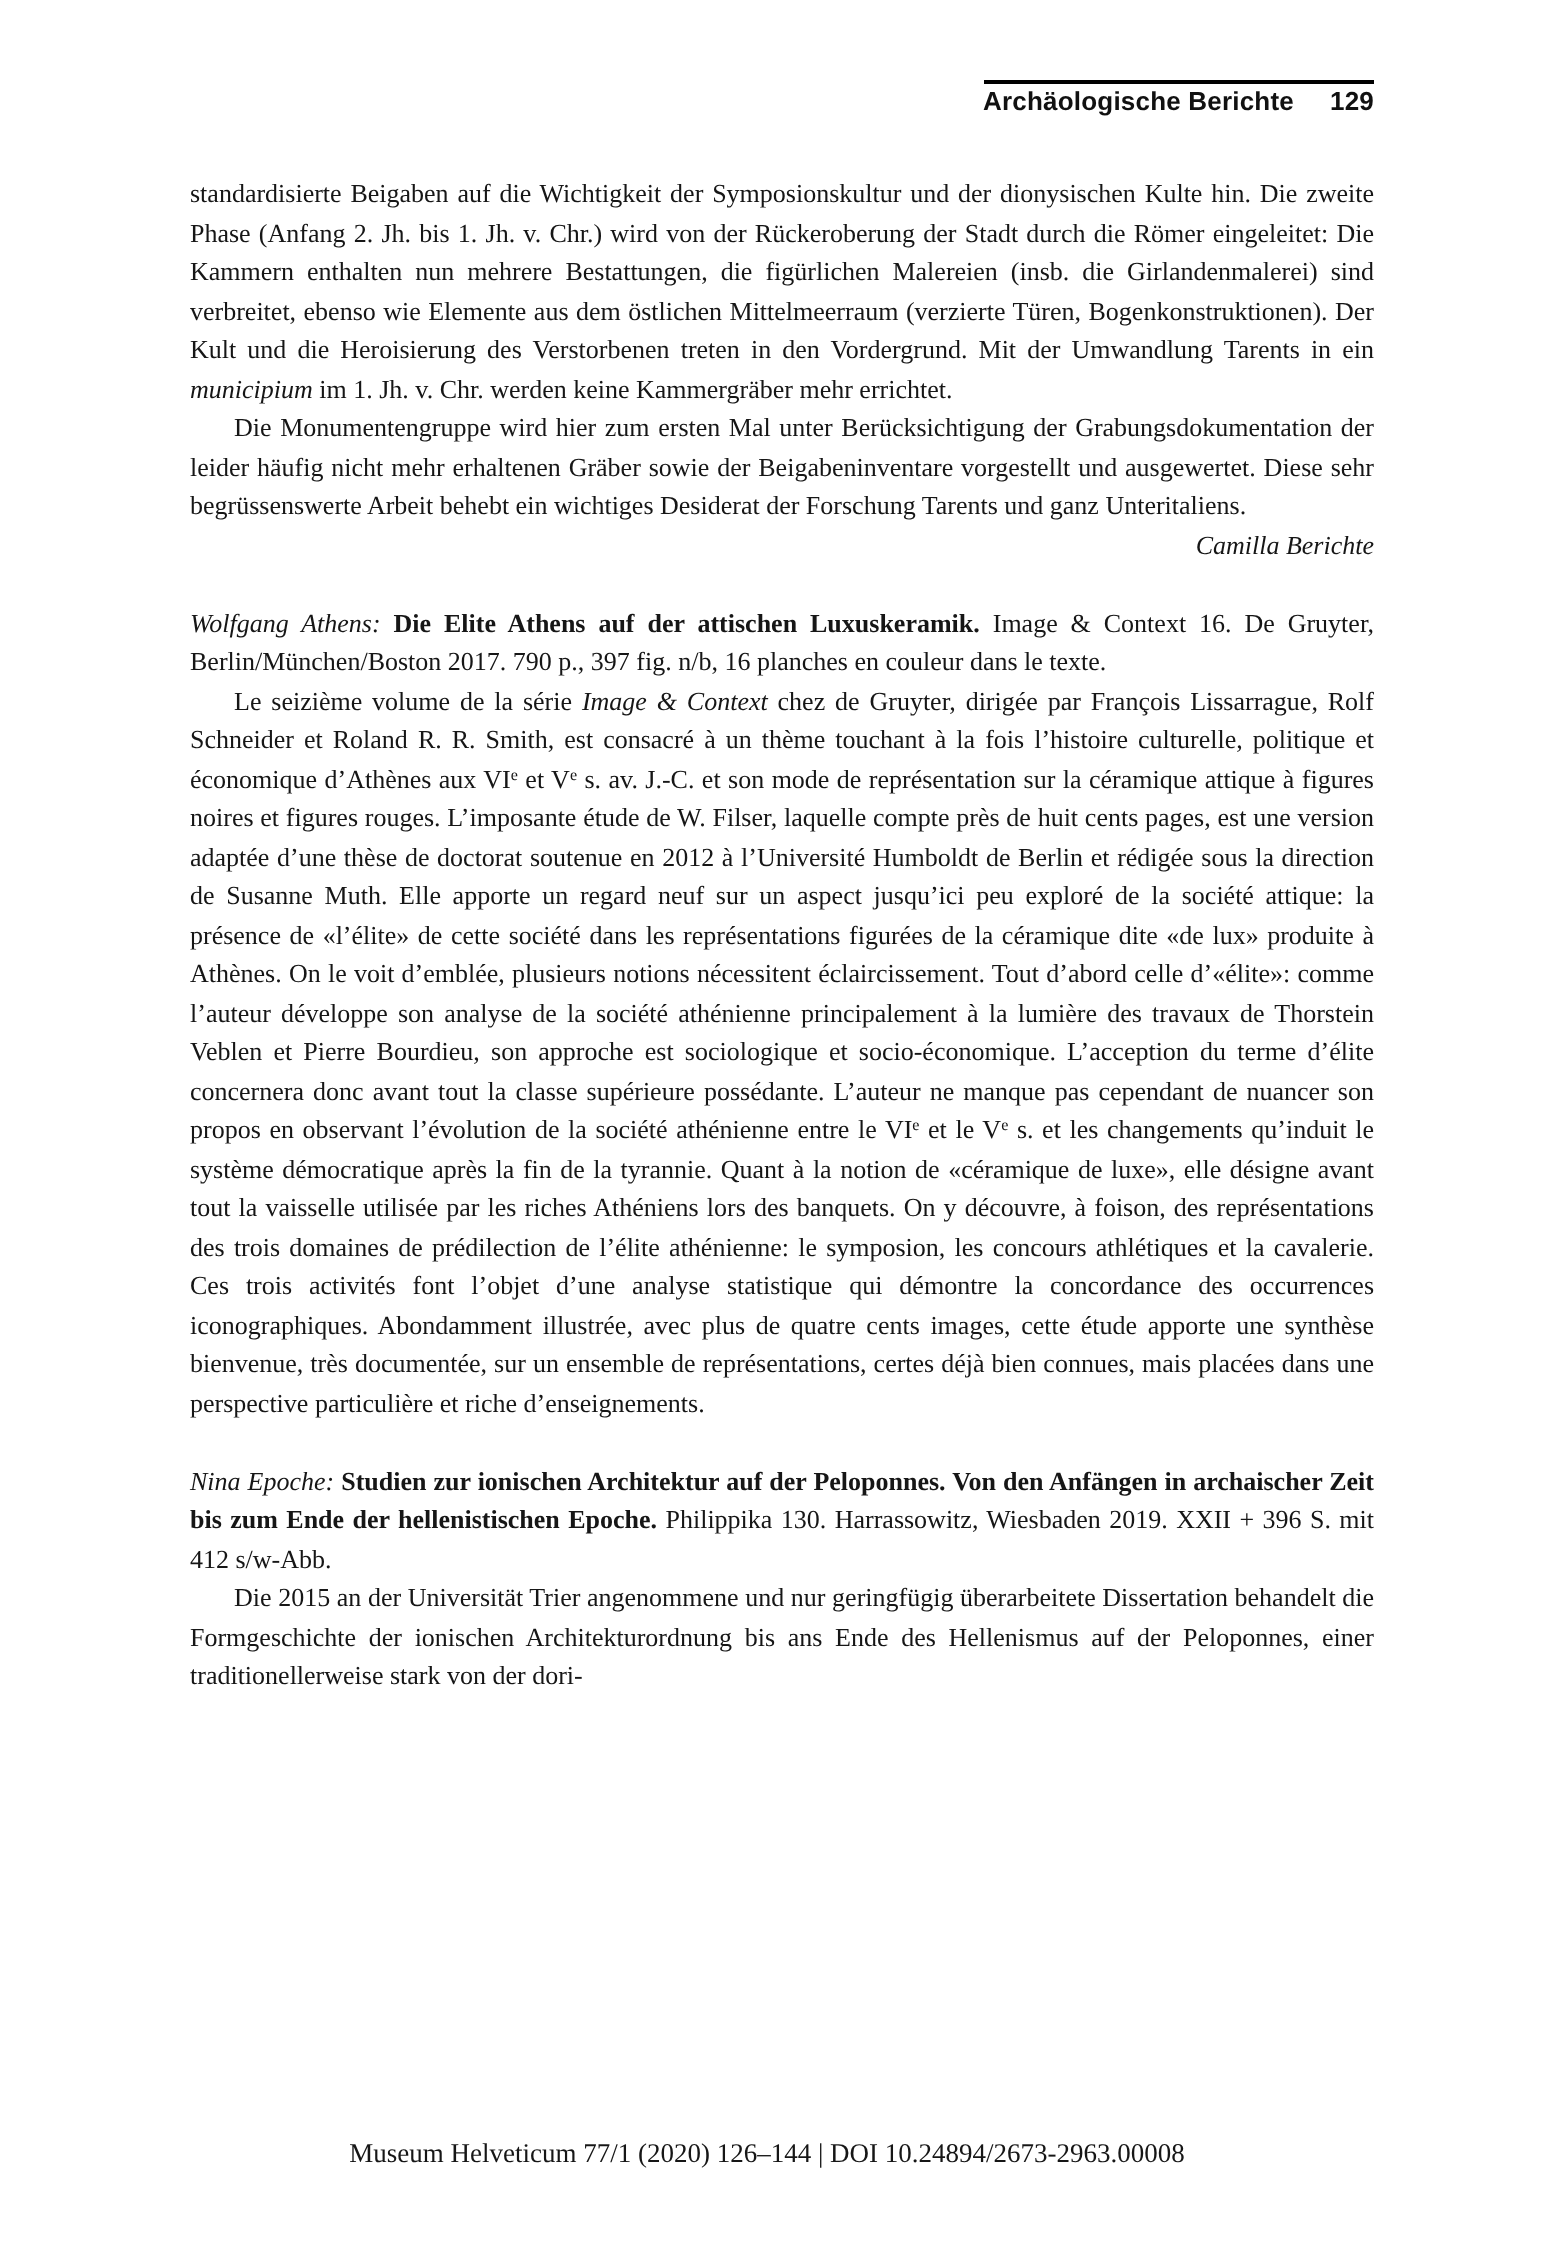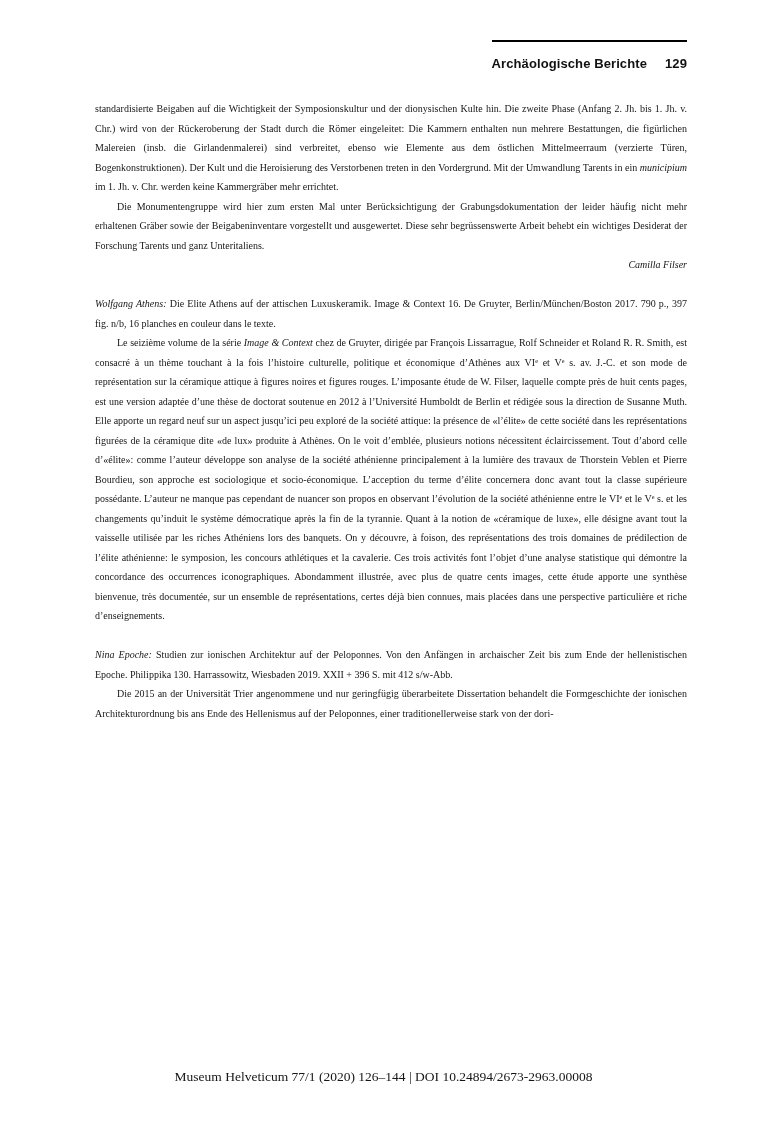--- a/index.html
+++ b/index.html
@@ -21,57 +21,57 @@
     padding: 40px 95px 0 95px;
     overflow: hidden;
     background: #ffffff;
   }
   .page-header {
     text-align: right;
   }
   .header-box {
     display: inline-block;
     border-top: 2.5px solid #000000;
-    padding-top: 12px;
+    padding-top: 0;
     text-align: right;
   }
   .header-box .section-title,
   .header-box .pagenum {
     font-family: "Liberation Sans", "DejaVu Sans", sans-serif;
     font-weight: bold;
     font-size: 13px;
     color: #111111;
     letter-spacing: 0.1px;
   }
   .header-box .pagenum {
     margin-left: 18px;
   }
   .body-text {
     margin-top: 27px;
-    font-size: 10px;
+    font-size: 13px;
     line-height: 19.5px;
     text-align: justify;
     hyphens: auto;
   }
   .para {
     margin: 0;
   }
   .para.indent {
     text-indent: 22px;
   }
   .para.heading-para {
     margin-top: 19.5px;
   }
   .signature {
     margin: 0;
     text-align: right;
     font-style: italic;
   }
   em { font-style: italic; }
-  strong { font-weight: normal; }
+  strong { font-weight: bold; }
   sup {
     font-size: 0.62em;
     line-height: 0;
     vertical-align: baseline;
     position: relative;
     top: -0.45em;
   }
   .page-footer {
     position: absolute;
     left: 95px;
@@ -90,21 +90,21 @@
   <header class="page-header">
     <div class="header-box">
       <span class="section-title">Archäologische Berichte</span><span class="pagenum">129</span>
     </div>
   </header>
 
   <main class="body-text">
 
     <p class="para"><span>standardisierte Beigaben auf die Wichtigkeit der Symposionskultur und der dionysischen Kulte hin. Die zweite Phase (Anfang 2. Jh. bis 1. Jh. v. Chr.) wird von der Rückeroberung der Stadt durch die Römer eingeleitet: Die Kammern enthalten nun mehrere Bestattungen, die figürlichen Malereien (insb. die Girlandenmalerei) sind verbreitet, ebenso wie Elemente aus dem östlichen Mittelmeerraum (verzierte Türen, Bogenkonstruktionen). Der Kult und die Heroisierung des Verstorbenen treten in den Vordergrund. Mit der Umwandlung Tarents in ein </span><em>municipium</em><span> im 1. Jh. v. Chr. werden keine Kammergräber mehr errichtet.</span></p>
     <p class="para indent"><span>Die Monumentengruppe wird hier zum ersten Mal unter Berücksichtigung der Grabungsdokumentation der leider häufig nicht mehr erhaltenen Gräber sowie der Beigabeninventare vorgestellt und ausgewertet. Diese sehr begrüssenswerte Arbeit behebt ein wichtiges Desiderat der Forschung Tarents und ganz Unteritaliens.</span></p>
-    <p class="signature">Camilla Filser</p>
+    <p class="signature">Camilla Berichte</p>
 
     <p class="para heading-para"><em>Wolfgang Athens: </em><strong>Die Elite Athens auf der attischen Luxuskeramik.</strong><span> Image &amp; Context 16. De Gruyter, Berlin/München/Boston 2017. 790 p., 397 fig. n/b, 16 planches en couleur dans le texte.</span></p>
     <p class="para indent"><span>Le seizième volume de la série </span><em>Image &amp; Context</em><span> chez de Gruyter, dirigée par François Lissarrague, Rolf Schneider et Roland R. R. Smith, est consacré à un thème touchant à la fois l’histoire culturelle, politique et économique d’Athènes aux VI</span><sup>e</sup><span> et V</span><sup>e</sup><span> s. av. J.-C. et son mode de représentation sur la céramique attique à figures noires et figures rouges. L’imposante étude de W. Filser, laquelle compte près de huit cents pages, est une version adaptée d’une thèse de doctorat soutenue en 2012 à l’Université Humboldt de Berlin et rédigée sous la direction de Susanne Muth. Elle apporte un regard neuf sur un aspect jusqu’ici peu exploré de la société attique: la présence de «l’élite» de cette société dans les représentations figurées de la céramique dite «de lux» produite à Athènes. On le voit d’emblée, plusieurs notions nécessitent éclaircissement. Tout d’abord celle d’«élite»: comme l’auteur développe son analyse de la société athénienne principalement à la lumière des travaux de Thorstein Veblen et Pierre Bourdieu, son approche est sociologique et socio-économique. L’acception du terme d’élite concernera donc avant tout la classe supérieure possédante. L’auteur ne manque pas cependant de nuancer son propos en observant l’évolution de la société athénienne entre le VI</span><sup>e</sup><span> et le V</span><sup>e</sup><span> s. et les changements qu’induit le système démocratique après la fin de la tyrannie. Quant à la notion de «céramique de luxe», elle désigne avant tout la vaisselle utilisée par les riches Athéniens lors des banquets. On y découvre, à foison, des représentations des trois domaines de prédilection de l’élite athénienne: le symposion, les concours athlétiques et la cavalerie. Ces trois activités font l’objet d’une analyse statistique qui démontre la concordance des occurrences iconographiques. Abondamment illustrée, avec plus de quatre cents images, cette étude apporte une synthèse bienvenue, très documentée, sur un ensemble de représentations, certes déjà bien connues, mais placées dans une perspective particulière et riche d’enseignements.</span></p>
 
     <p class="para heading-para"><em>Nina Epoche: </em><strong>Studien zur ionischen Architektur auf der Peloponnes. Von den Anfängen in archaischer Zeit bis zum Ende der hellenistischen Epoche.</strong><span> Philippika 130. Harrassowitz, Wiesbaden 2019. XXII + 396 S. mit 412 s/w-Abb.</span></p>
     <p class="para indent"><span>Die 2015 an der Universität Trier angenommene und nur geringfügig überarbeitete Dissertation behandelt die Formgeschichte der ionischen Architekturordnung bis ans Ende des Hellenismus auf der Peloponnes, einer traditionellerweise stark von der dori-</span></p>
 
   </main>
 
   <footer class="page-footer">

